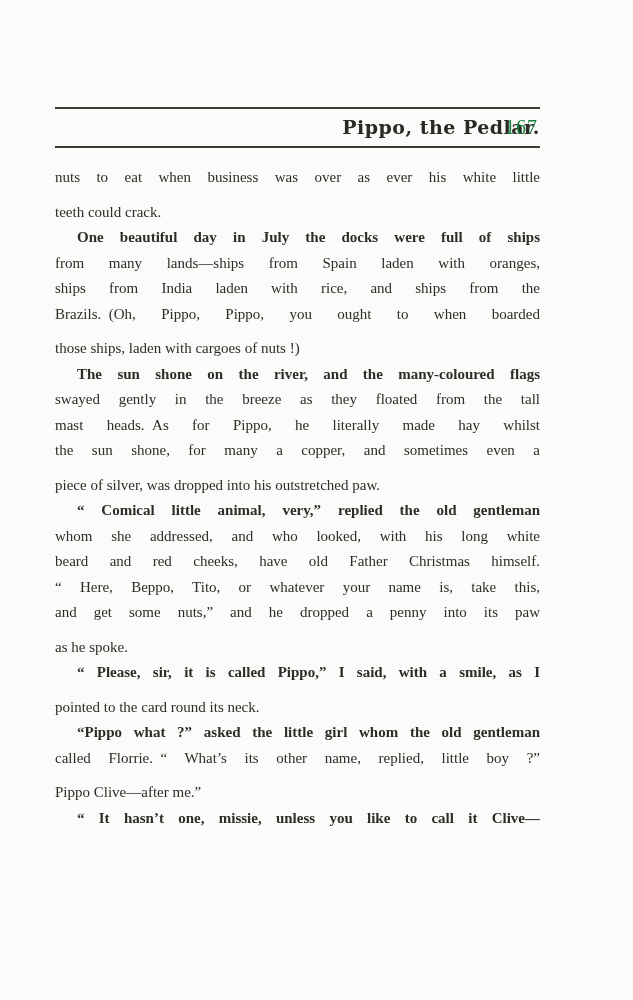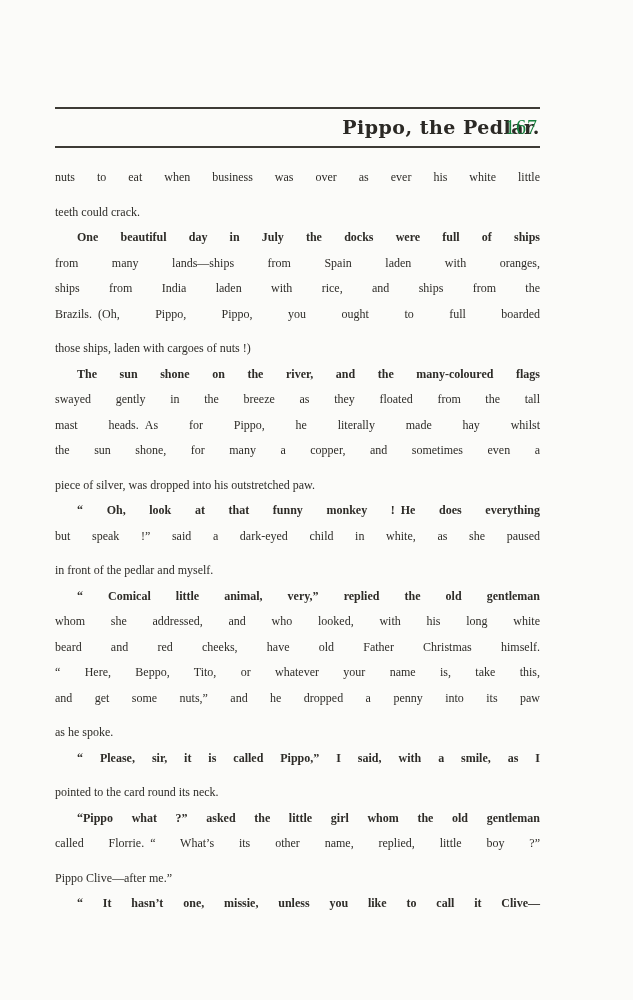--- a/index.html
+++ b/index.html
@@ -46,21 +46,21 @@
     top: 0;
     font-size: 20px;
     letter-spacing: 1px;
     color: #15803d;
   }
   .body-text {
     position: absolute;
     left: 55px;
     top: 165px;
     width: 485px;
-    font-size: 12px;
+    font-size: 15px;
     line-height: 25.5px;
   }
   .paragraph { margin: 0; }
   .line {
     text-align: justify;
     text-align-last: justify;
   }
   .line.para-end {
     text-align: center;
     text-align-last: left;
@@ -85,34 +85,29 @@
   </div>
   <div class="body-text">
       <div class="paragraph">
         <div class="line">nuts to eat when business was over as ever his white little</div>
         <div class="line para-end">teeth could crack.</div>
       </div>
       <div class="paragraph">
         <div class="line indent">One beautiful day in July the docks were full of ships</div>
         <div class="line">from many lands—ships from Spain laden with oranges,</div>
         <div class="line">ships from India laden with rice, and ships from the</div>
-        <div class="line">Brazils. (Oh, Pippo, Pippo, you ought to full boarded</div>
+        <div class="line">Brazils. (Oh, Pippo, Pippo, you ought to when boarded</div>
         <div class="line para-end">those ships, laden with cargoes of nuts !)</div>
       </div>
       <div class="paragraph">
         <div class="line indent">The sun shone on the river, and the many-coloured flags</div>
         <div class="line">swayed gently in the breeze as they floated from the tall</div>
         <div class="line">mast heads. As for Pippo, he literally made hay whilst</div>
         <div class="line">the sun shone, for many a copper, and sometimes even a</div>
         <div class="line para-end">piece of silver, was dropped into his outstretched paw.</div>
-      </div>
-      <div class="paragraph">
-        <div class="line indent">“ Oh, look at that funny monkey ! He does everything</div>
-        <div class="line">but speak !” said a dark-eyed child in white, as she paused</div>
-        <div class="line para-end">in front of the pedlar and myself.</div>
       </div>
       <div class="paragraph">
         <div class="line indent">“ Comical little animal, very,” replied the old gentleman</div>
         <div class="line">whom she addressed, and who looked, with his long white</div>
         <div class="line">beard and red cheeks, have old Father Christmas himself.</div>
         <div class="line">“ Here, Beppo, Tito, or whatever your name is, take this,</div>
         <div class="line">and get some nuts,” and he dropped a penny into its paw</div>
         <div class="line para-end">as he spoke.</div>
       </div>
       <div class="paragraph">

